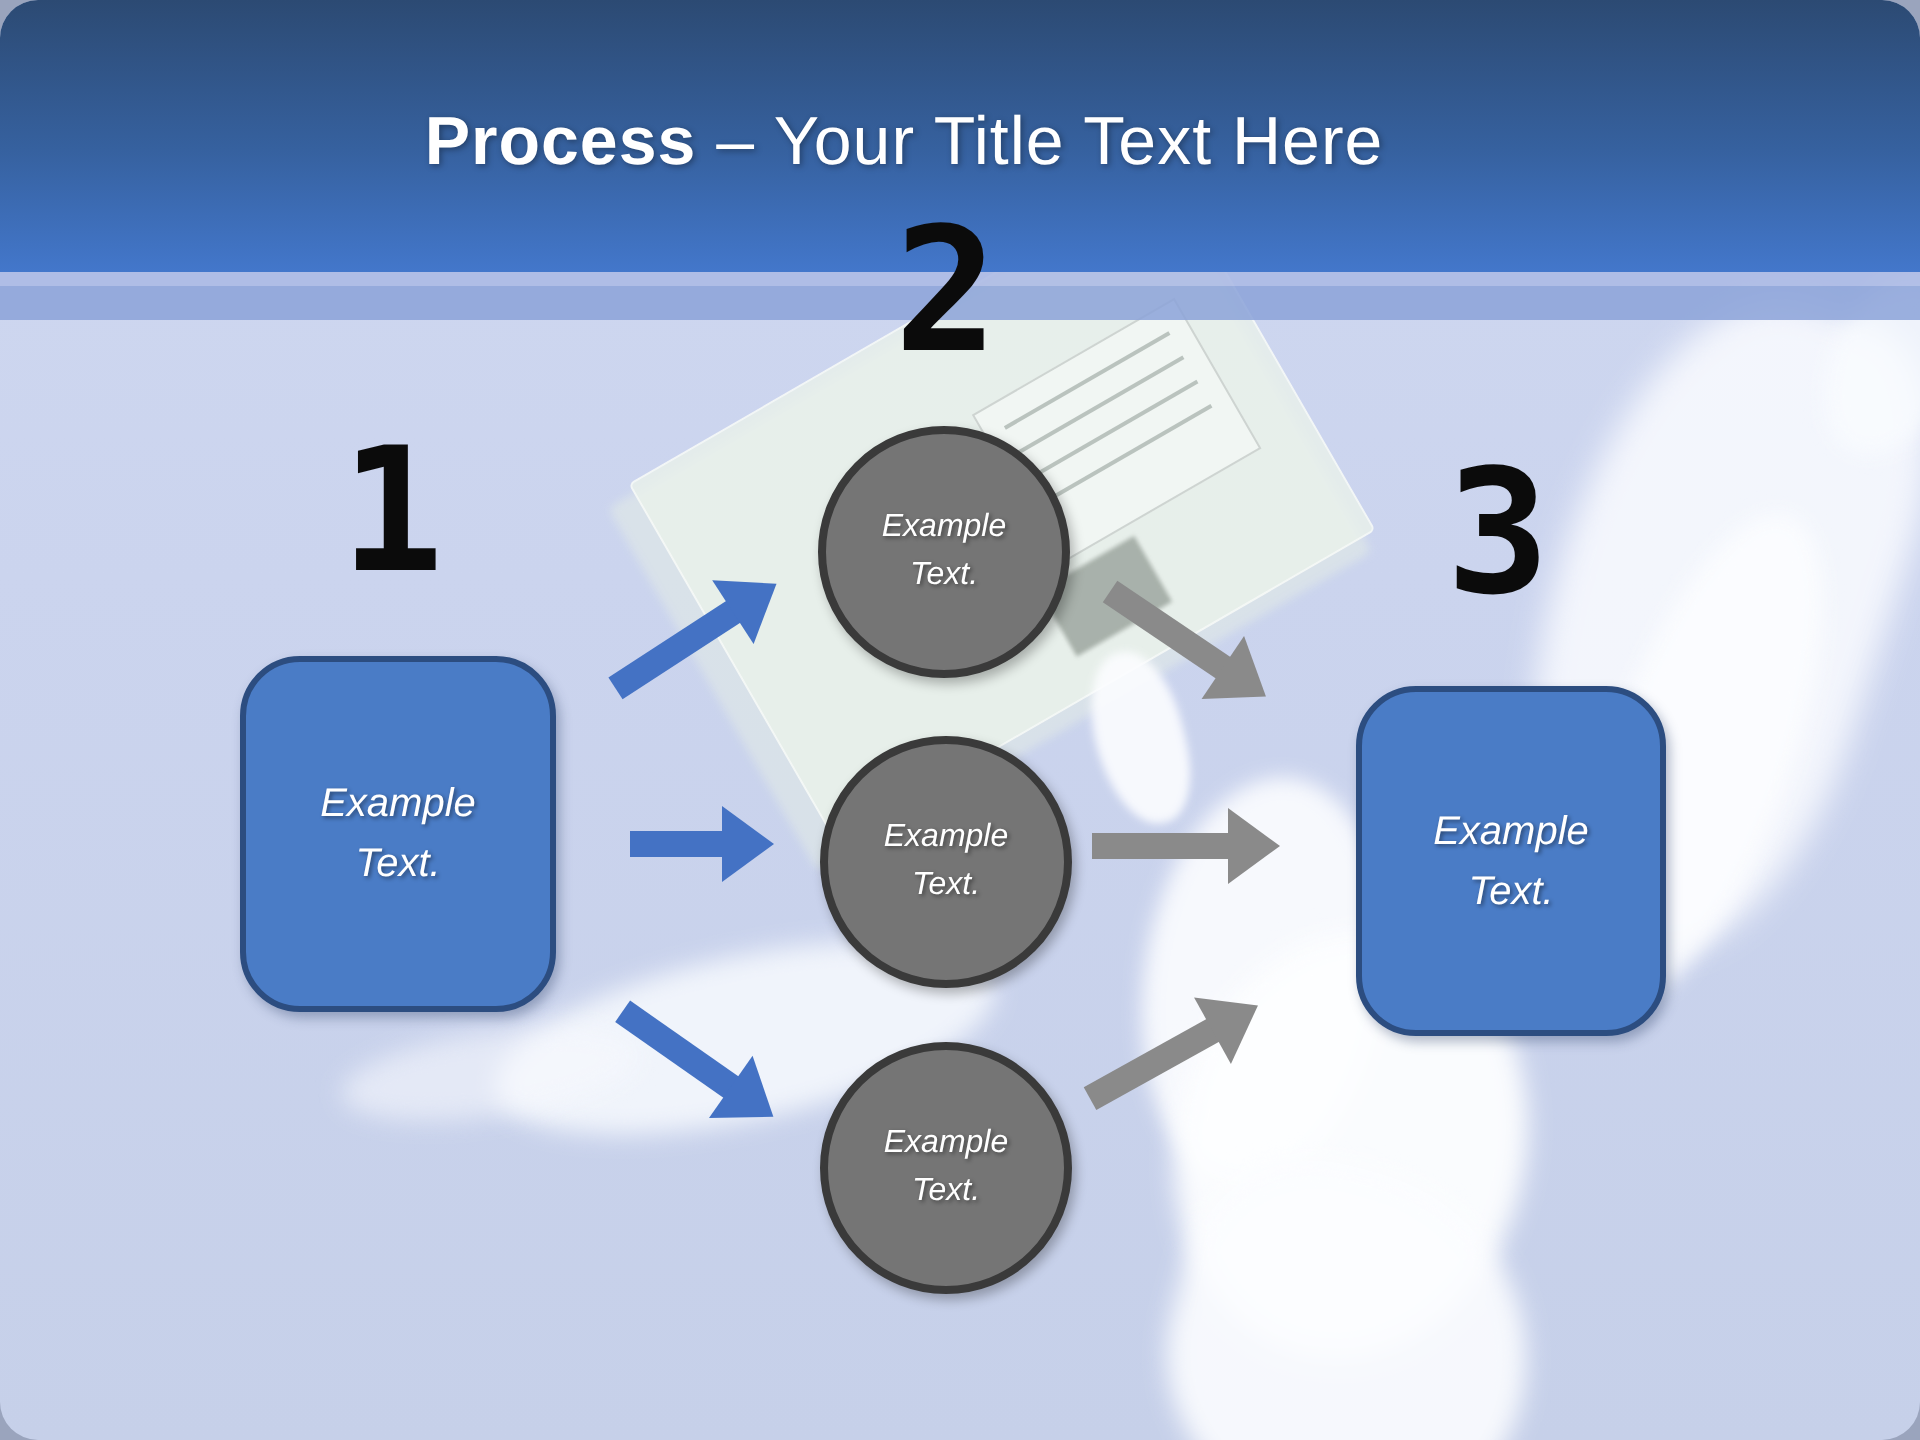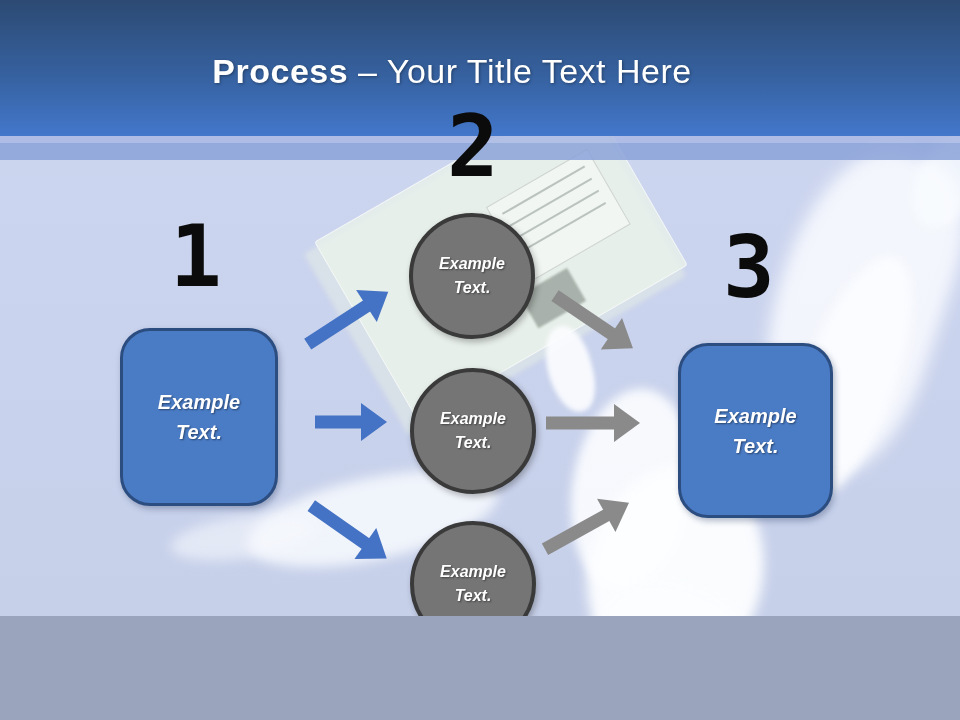--- a/index.html
+++ b/index.html
@@ -1,19 +1,20 @@
 <!DOCTYPE html>
 <html style="--header-top: #2c4a73; --header-bottom: #4377cb; --band-light: #acbae4; --band-medium: #8ba2d8; --background: #c9d3ec; --box-fill: #4a7cc6; --box-border: #2c4d80; --circle-fill: #757575; --circle-border: #3a3a3a; --arrow-blue: #4472c4; --arrow-gray: #8a8a8a; --number-color: #0b0b0b; --title-color: #ffffff;"><head>
 <meta charset="utf-8">
 <style>
   html,body{margin:0;padding:0;background:#9aa4bd;}
   .slide{
-    position:relative;width:960px;height:616px;overflow:hidden;
+    position:relative;width:960px;height:720px;overflow:hidden;
     background:linear-gradient(180deg,#cfd8f0 0%,#cbd4ee 40%,#c6d0e9 100%);
     font-family:"Liberation Sans",sans-serif;
+    border-radius:19px;
   }
   
   .photo{position:absolute;inset:0;z-index:1;}
   .env-under{position:absolute;left:335px;top:160px;width:320px;height:210px;
     transform:rotate(-30deg);background:rgba(228,236,230,0.55);border-radius:4px;filter:blur(2px);}
   .envelope{position:absolute;left:345px;top:150px;width:310px;height:205px;
     transform:rotate(-30deg);background:rgba(235,242,235,0.78);
     border:1px solid rgba(255,255,255,0.55);border-radius:3px;}
   .env-label{position:absolute;right:28px;top:55px;width:115px;height:85px;
     background:rgba(250,252,250,0.55);border:1px solid rgba(140,150,145,0.35);}
@@ -51,21 +52,21 @@
   .title .t-bold{font-weight:700;}
   .title .t-reg{font-weight:400;}
   
   .step-number{position:absolute;z-index:4;width:92px;height:80px;display:flex;
     align-items:center;justify-content:center;color:var(--number-color,#0b0b0b);
     font-family:"DejaVu Sans Mono",monospace;font-weight:700;font-size:86px;line-height:1;}
   .n1{left:150px;top:216px;}
   .n2{left:427px;top:106px;}
   .n3{left:703px;top:227px;}
   
-  .shape-label{white-space:pre-line;text-align:center;color:#fff;font-weight:700;
+  .shape-label{white-space:pre-line;text-align:center;color:#fff;font-weight:400;
     font-style:italic;text-shadow:1px 1px 2px rgba(0,0,0,0.45);line-height:1.5;}
   .pbox{position:absolute;z-index:5;display:flex;align-items:center;justify-content:center;
     background:var(--box-fill,#4a7cc6);border:3px solid var(--box-border,#2c4d80);
     border-radius:30px;box-shadow:2px 3px 6px rgba(40,60,100,0.35);box-sizing:border-box;}
   .pbox .shape-label{font-size:20px;}
   .box-left{left:120px;top:328px;width:158px;height:178px;}
   .box-right{left:678px;top:343px;width:155px;height:175px;}
   .pcircle{position:absolute;z-index:5;width:126px;height:126px;border-radius:50%;
     display:flex;align-items:center;justify-content:center;box-sizing:border-box;
     background:var(--circle-fill,#757575);border:4px solid var(--circle-border,#3a3a3a);

